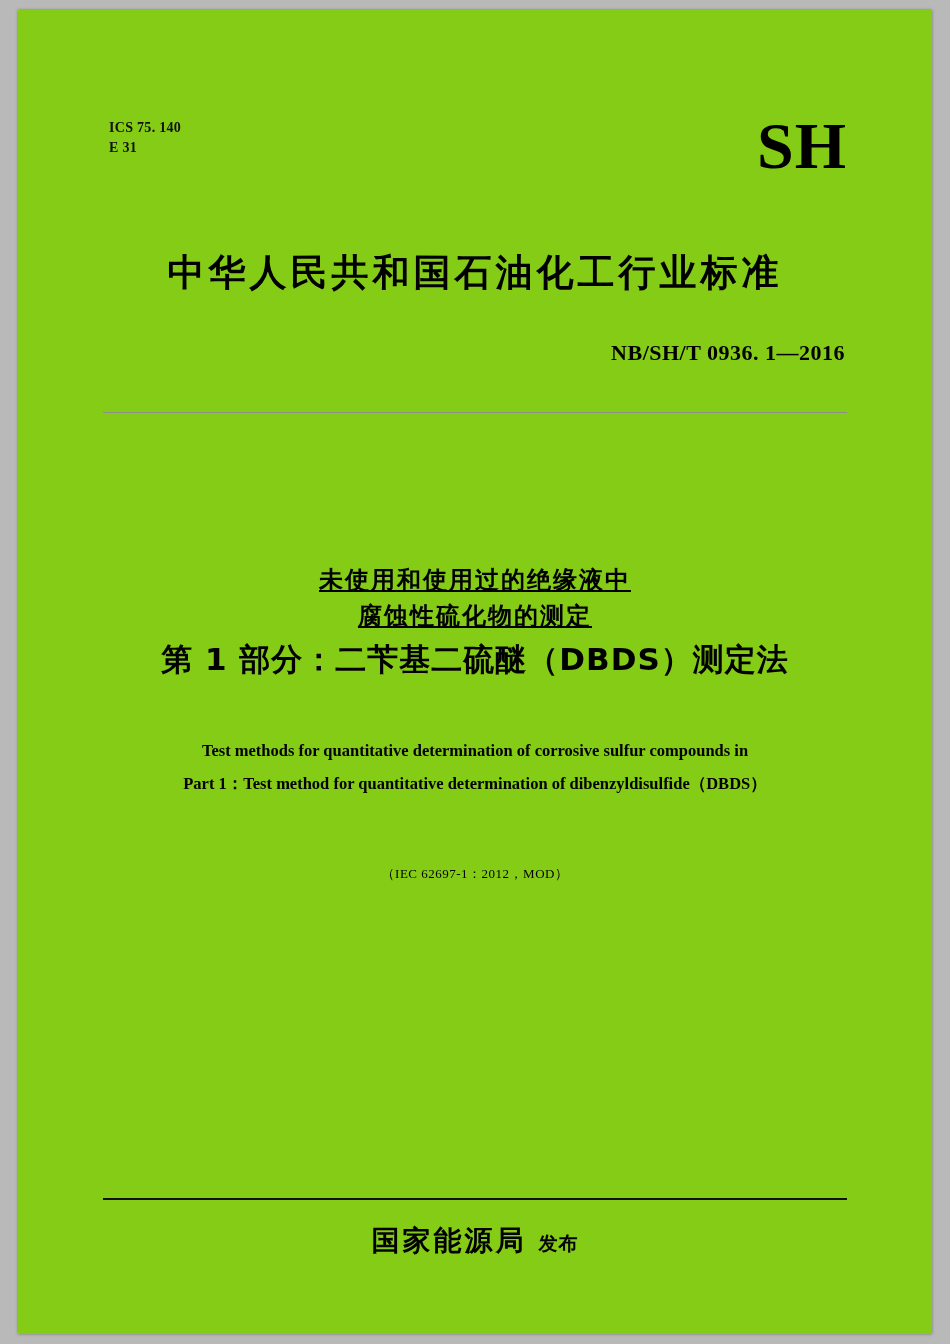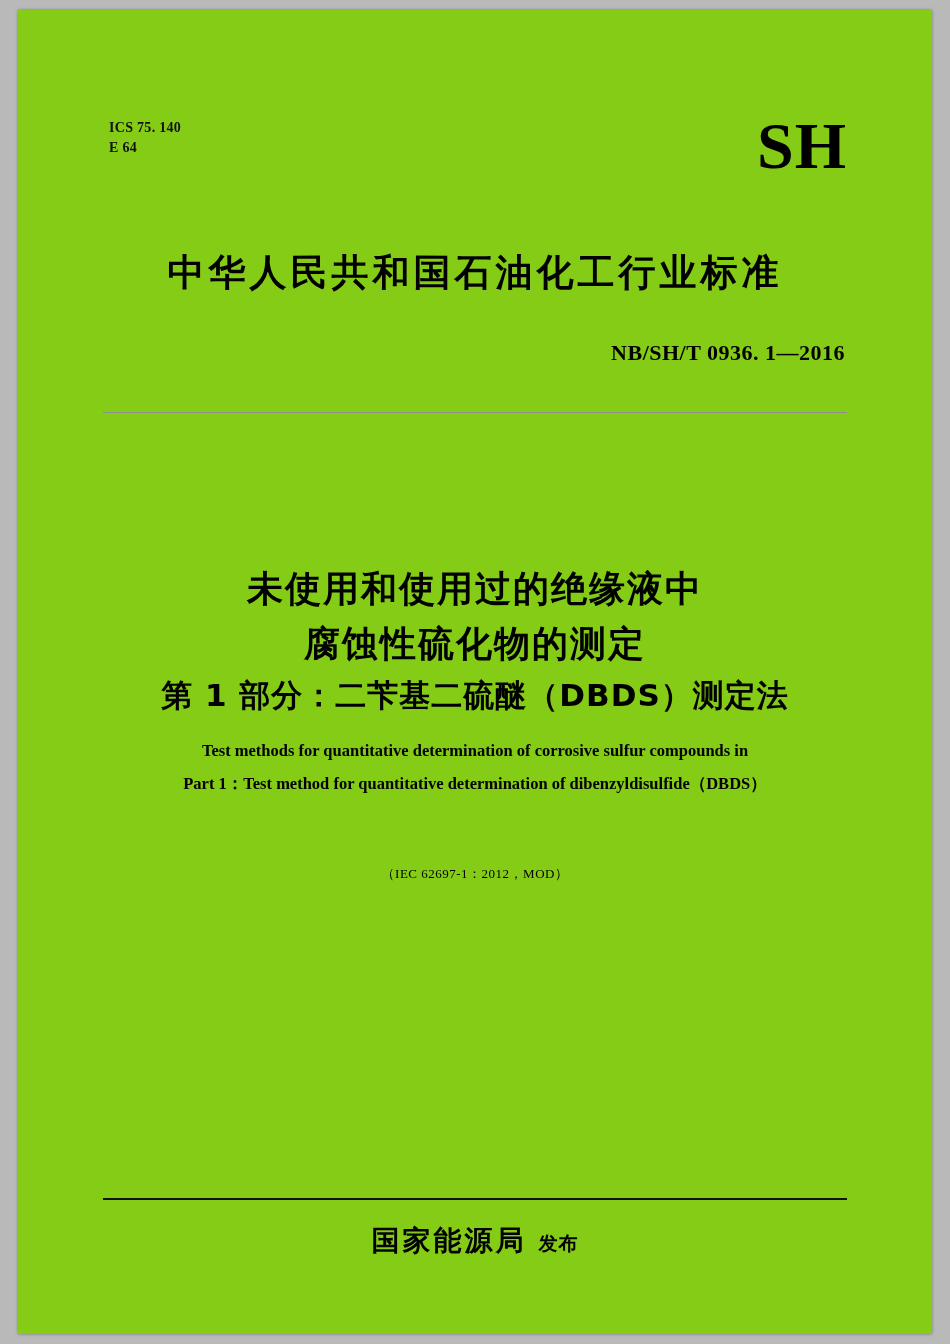--- a/index.html
+++ b/index.html
@@ -94,23 +94,24 @@
     left: 0;
     right: 0;
     top: 552px;
     text-align: center;
     font-family: "DejaVu Sans", sans-serif;
     font-weight: bold;
     color: #000;
   }
   .title-cn .line1,
   .title-cn .line2 {
-    font-size: 36px;
+    font-size: 24px;
     letter-spacing: 2px;
     line-height: 1.52;
+    text-decoration: underline;
   }
   .title-cn .line3 {
     font-size: 31px;
     letter-spacing: 1px;
     line-height: 1.58;
   }
 
   .title-en {
     position: absolute;
     left: 55px;
@@ -182,21 +183,21 @@
   }
 </style>
 </head>
 <body>
 
 <div class="page">
   <div class="inner">
 
     <div class="ics-block">
       <div>ICS 75. 140</div>
-      <div>E 64</div>
+      <div>E 31</div>
     </div>
 
     <div class="sh-logo">SH</div>
 
     <div class="std-org">中华人民共和国石油化工行业标准</div>
 
     <div class="std-number">NB/SH/T 0936. 1—2016</div>
 
     <div class="rule-top"></div>
 

